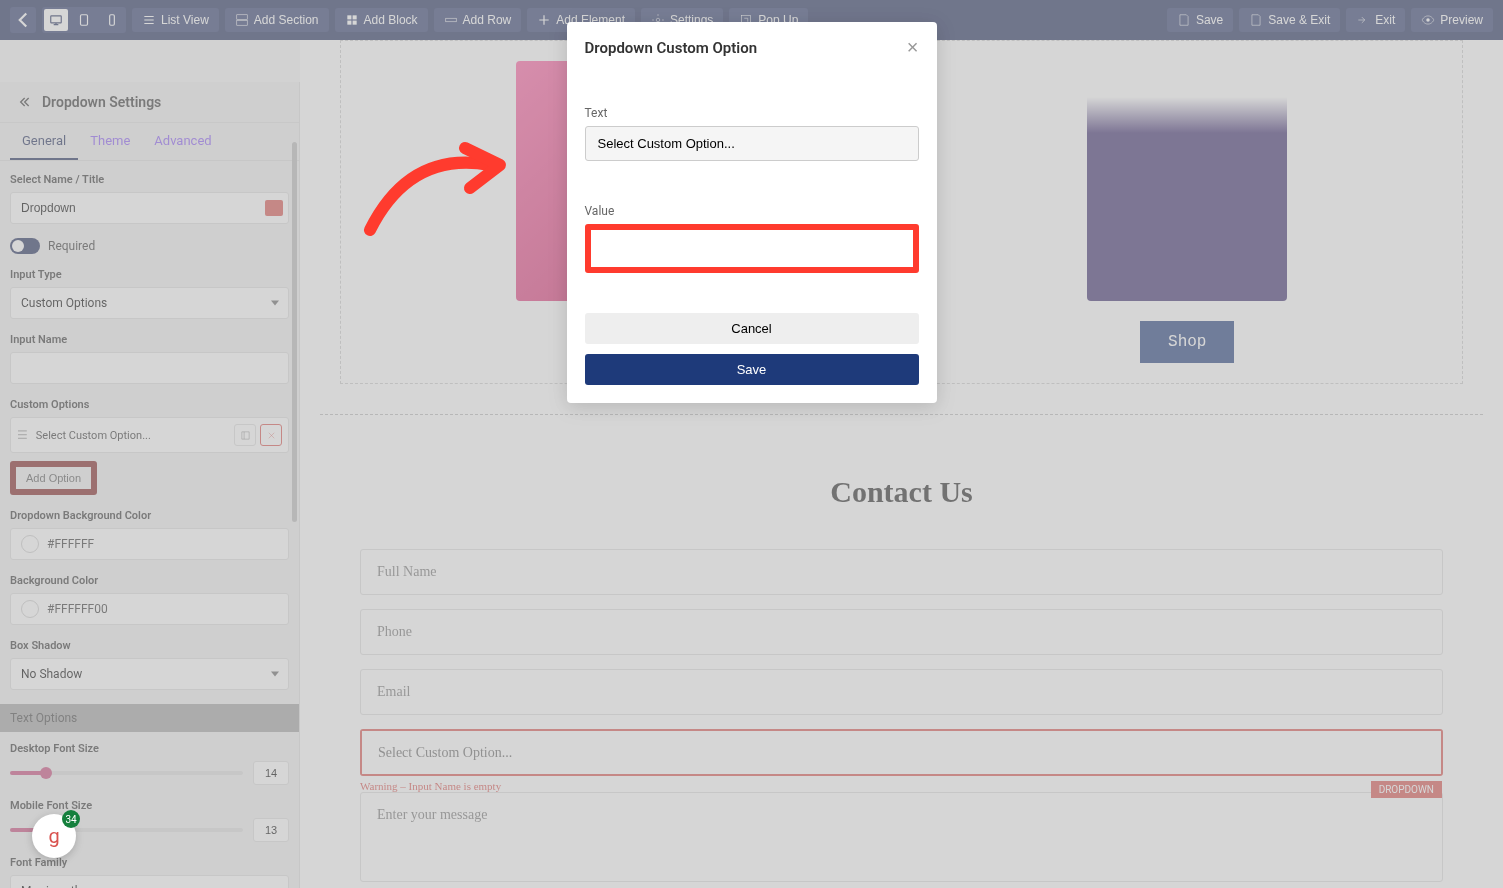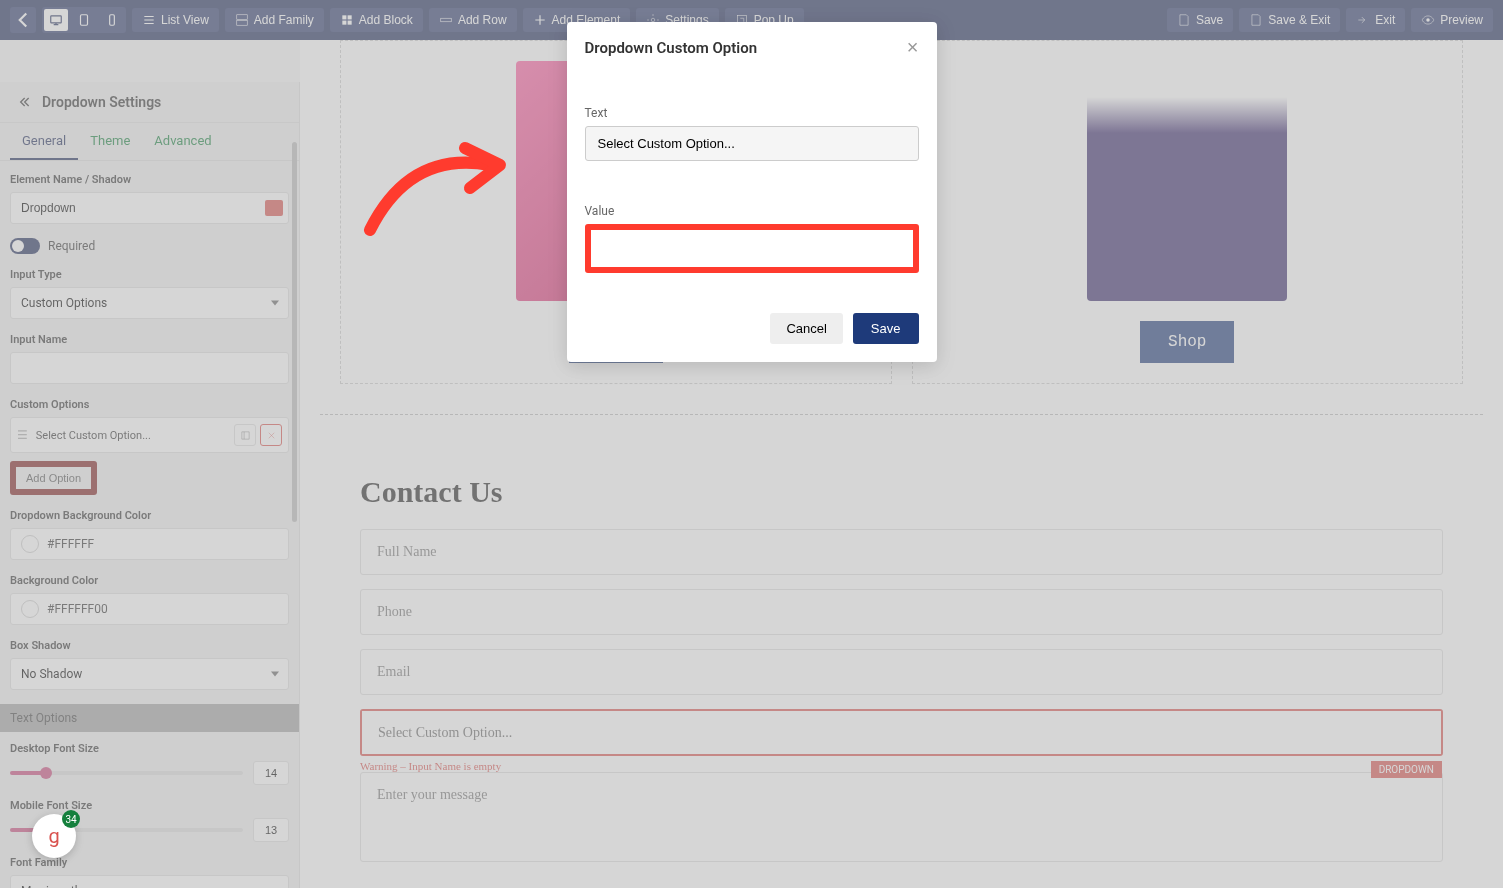--- a/index.html
+++ b/index.html
@@ -16,21 +16,21 @@
 .view-btn.active { background: #fff; color: #1e2a5a; }
 .view-btn svg { width: 14px; height: 14px; fill: currentColor; }
 .back-btn { background: #2d3b6e; color: #fff; border: none; width: 26px; height: 26px; border-radius: 3px; cursor: pointer; display: flex; align-items: center; justify-content: center; }
 
 .main { display: flex; height: calc(100% - 40px); }
 .sidebar { width: 300px; background: #f0f0f0; border-right: 1px solid #ddd; overflow-y: auto; position: relative; margin-top: 42px; }
 .sidebar-head { padding: 12px 16px; display: flex; align-items: center; gap: 10px; border-bottom: 1px solid #e0e0e0; }
 .sidebar-head svg { width: 16px; height: 16px; }
 .sidebar-title { font-size: 14px; font-weight: 600; color: #333; }
 .tabs { display: flex; border-bottom: 1px solid #ddd; padding: 0 10px; }
-.tab { padding: 10px 12px; font-size: 13px; color: #15803d; cursor: pointer; border-bottom: 2px solid transparent; }
+.tab { padding: 10px 12px; font-size: 13px; color: #8b5cf6; cursor: pointer; border-bottom: 2px solid transparent; }
 .tab.active { color: #1e2a5a; border-bottom-color: #1e2a5a; }
 
 .form-body { padding: 12px 10px; }
 .fg { margin-bottom: 14px; }
 .fg-label { font-size: 11px; color: #333; margin-bottom: 6px; font-weight: 600; }
 .fg-input { width: 100%; padding: 8px 10px; border: 1px solid #ddd; border-radius: 3px; font-size: 12px; background: #fff; }
 .fg-input-wrap { position: relative; }
 .input-badge { position: absolute; right: 6px; top: 50%; transform: translateY(-50%); width: 18px; height: 16px; background: #d9534f; border-radius: 2px; }
 .toggle { width: 30px; height: 16px; background: #1e2a5a; border-radius: 8px; display: inline-block; position: relative; margin-right: 8px; vertical-align: middle; }
 .toggle::after { content: ''; position: absolute; width: 12px; height: 12px; background: #fff; border-radius: 50%; top: 2px; left: 2px; }
@@ -64,39 +64,39 @@
 .products { display: flex; gap: 20px; padding: 0 40px; }
 .product { flex: 1; text-align: center; padding: 20px; border: 1px dashed #ccc; }
 .prod-img { width: 200px; height: 240px; background: #3b2a6e; margin: 0 auto 20px; border-radius: 4px; position: relative; }
 .prod-img.pink { background: linear-gradient(135deg, #ff5fa2, #c81e5f); }
 .prod-img.purple { background: linear-gradient(180deg, #fff 0%, #fff 15%, #3b2a6e 30%); }
 .shop-btn { background: #1e3a7a; color: #fff; border: none; padding: 12px 28px; font-size: 16px; font-family: Liberation Mono, monospace; cursor: pointer; }
 
 .divider { border-top: 1px dashed #bbb; margin: 30px 20px; }
 
 .contact { padding: 30px 60px; }
-.contact h2 { font-family: Georgia, serif; font-size: 30px; margin-bottom: 20px; color: #222; }
+.contact h2 { font-family: Georgia, serif; font-size: 30px; text-align: center; margin-bottom: 40px; color: #222; }
 .contact-field { width: 100%; padding: 14px 16px; border: 1px solid #ddd; border-radius: 3px; margin-bottom: 14px; font-family: Georgia, serif; font-size: 14px; color: #666; background: #fff; }
 .contact-select-wrap { position: relative; border: 2px solid #d9534f; border-radius: 3px; margin-bottom: 4px; }
 .contact-select { width: 100%; padding: 14px 16px; border: none; font-family: Georgia, serif; font-size: 14px; color: #666; appearance: none; background: #fff; }
 .warn { font-size: 11px; color: #d9534f; font-family: Georgia, serif; }
 .dd-badge { position: absolute; right: -1px; bottom: -24px; background: #d9534f; color: #fff; font-size: 10px; padding: 3px 8px; }
 .contact-ta { width: 100%; padding: 14px 16px; border: 1px solid #ddd; border-radius: 3px; font-family: Georgia, serif; font-size: 14px; height: 90px; resize: none; }
 
 .overlay { position: absolute; inset: 0; background: rgba(180,180,180,0.55); z-index: 50; }
 .modal { position: absolute; top: 22px; left: 50%; transform: translateX(-50%); width: 370px; background: #fff; border-radius: 4px; box-shadow: 0 4px 20px rgba(0,0,0,0.15); z-index: 60; }
 .modal-hd { padding: 14px 18px; display: flex; justify-content: space-between; align-items: center; }
 .modal-title { font-size: 15px; font-weight: 600; color: #333; }
 .modal-close { background: none; border: none; font-size: 20px; color: #999; cursor: pointer; }
 .modal-body { padding: 4px 18px 14px; }
 .modal-label { font-size: 12px; color: #666; margin-bottom: 6px; margin-top: 29px; }
 .modal-input { width: 100%; padding: 9px 12px; border: 1px solid #ccc; border-radius: 3px; font-size: 13px; background: #f5f5f5; margin-bottom: 14px; }
 .modal-input.highlight-frame { border: 6px solid #ff3b2e; background: #fff; padding: 9px 12px; }
 .modal-input.highlight-frame input { width: 100%; border: none; outline: none; font-size: 13px; padding: 2px 0; }
-.modal-ft { padding: 12px 18px 18px; display: flex; justify-content: flex-end; gap: 10px; }
+.modal-ft { padding: 12px 18px 18px; display: flex; justify-content: flex-end; gap: 10px; flex-direction: column; }
 .btn-cancel { background: #eee; border: none; padding: 8px 16px; border-radius: 3px; font-size: 13px; cursor: pointer; }
 .btn-save { background: #1e3a7a; color: #fff; border: none; padding: 8px 18px; border-radius: 3px; font-size: 13px; cursor: pointer; }
 
 .arrow-annot { position: absolute; top: 130px; left: 350px; z-index: 70; pointer-events: none; }
 
 .float-badge { position: absolute; bottom: 30px; left: 32px; width: 44px; height: 44px; background: #fff; border-radius: 50%; box-shadow: 0 2px 8px rgba(0,0,0,0.2); display: flex; align-items: center; justify-content: center; font-size: 20px; color: #d9534f; z-index: 80; }
 .float-badge span.count { position: absolute; top: -4px; right: -4px; background: #15803d; color: #fff; font-size: 10px; width: 18px; height: 18px; border-radius: 50%; display: flex; align-items: center; justify-content: center; }
 
 .scrollbar-ind { position: absolute; right: 2px; top: 60px; width: 5px; height: 380px; background: #bbb; border-radius: 3px; }
 </style>
@@ -132,21 +132,21 @@
         <svg viewBox="0 0 24 24">
           <path d="M4 6h16M4 12h16M4 18h16" stroke="currentColor" stroke-width="2"></path>
         </svg>
         <span>List View</span>
       </button>
     <button class="tb-btn">
         <svg viewBox="0 0 24 24">
           <rect x="3" y="3" width="18" height="8" stroke="currentColor" fill="none"></rect>
           <rect x="3" y="13" width="18" height="8" stroke="currentColor" fill="none"></rect>
         </svg>
-        <span>Add Family</span>
+        <span>Add Section</span>
       </button>
     <button class="tb-btn">
         <svg viewBox="0 0 24 24">
           <rect x="4" y="4" width="7" height="7"></rect>
           <rect x="13" y="4" width="7" height="7"></rect>
           <rect x="4" y="13" width="7" height="7"></rect>
           <rect x="13" y="13" width="7" height="7"></rect>
         </svg>
         <span>Add Block</span>
       </button>
@@ -215,21 +215,21 @@
         </svg>
       <span class="sidebar-title">Dropdown Settings</span>
     </div>
     <div class="tabs">
       <div class="tab active">General</div>
       <div class="tab">Theme</div>
       <div class="tab">Advanced</div>
     </div>
     <div class="form-body">
       <div class="fg">
-        <div class="fg-label">Element Name / Shadow</div>
+        <div class="fg-label">Select Name / Title</div>
         <div class="fg-input-wrap">
           <input class="fg-input" value="Dropdown" style="">
           <div class="input-badge"></div>
         </div>
       </div>
       <div class="fg toggle-row">
         <span class="toggle"></span>
         <span>Required</span>
       </div>
       <div class="fg">

